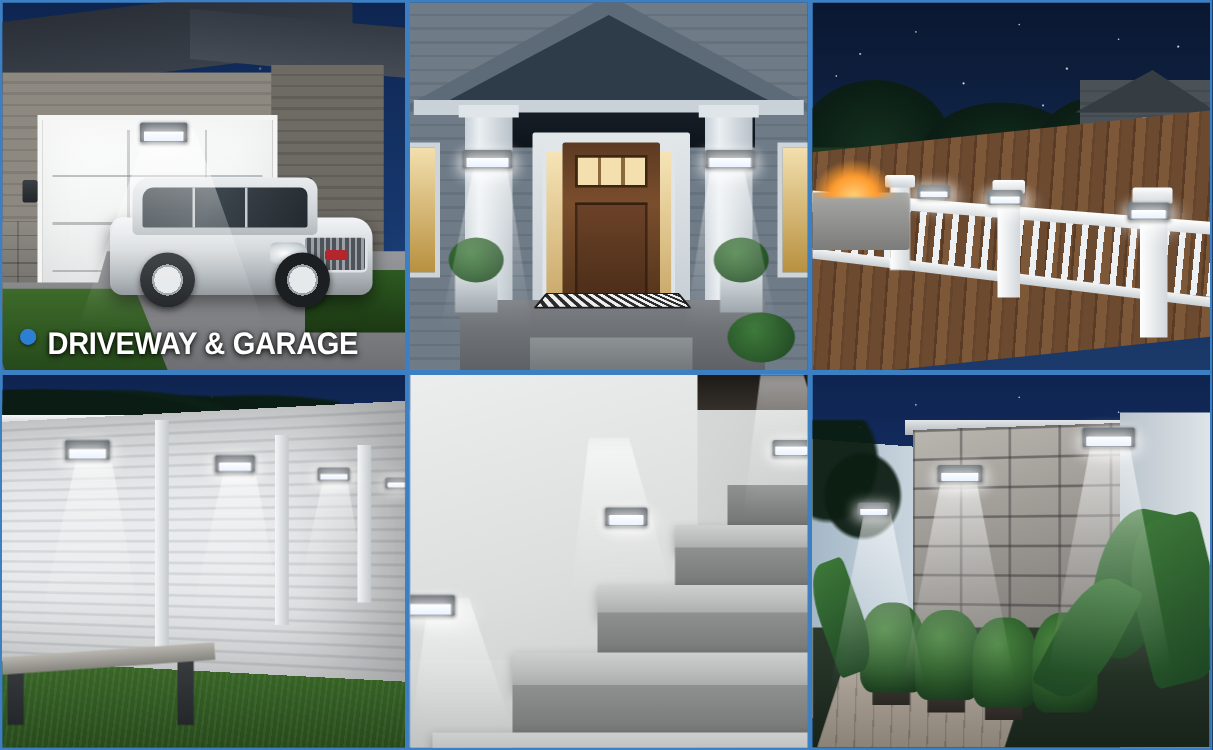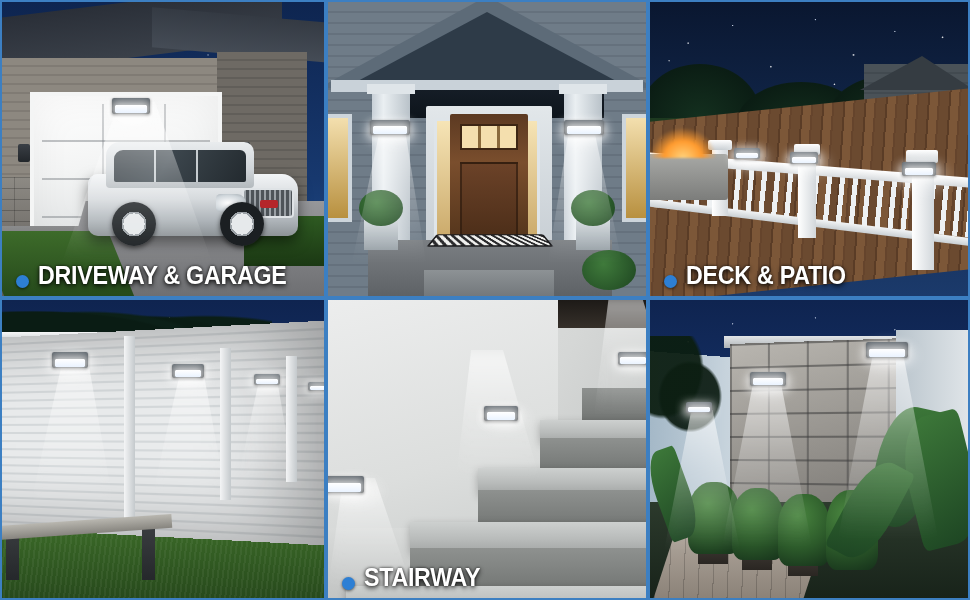--- a/index.html
+++ b/index.html
@@ -26,21 +26,21 @@
   .cell {
     position:relative;
     overflow:hidden;
     border:2px solid #3c7fc2;
   }
 
   
   .caption {
     position:absolute;
     left:14px; bottom:8px;
-    display:flex; align-items:flex-end; gap:9px;
+    display:flex; align-items:flex-start; gap:9px;
     z-index:40;
   }
   .cap-dot {
     width:13px; height:13px; border-radius:50%;
     background:#2d7fd4;
     box-shadow:0 1px 3px rgba(0,0,0,.6);
     flex:0 0 auto;
   }
   .cap-text {
     color:#ffffff;
@@ -624,24 +624,20 @@
       <div class="led" style="left:140px; top:150px; width:28px; height:12px;"></div>
       <div class="led" style="left:252px; top:160px; width:34px; height:14px;"></div>
       <div class="glow" style="left:70px; top:140px; width:56px; height:34px;"></div>
       <div class="glow" style="left:128px; top:144px; width:58px; height:36px;"></div>
       <div class="glow" style="left:238px; top:152px; width:68px; height:44px;"></div>
 
       <div class="p3-deck"></div>
       <div class="p3-fire"></div>
       <div class="p3-flame"></div>
 
-      <div class="caption">
-        <span class="cap-dot"></span>
-        <span class="cap-text">DECK &amp; PATIO</span>
-      </div>
     </div>
 
     <div class="cell">
       <div class="sky-night"></div>
       <div class="stars"></div>
       <div class="p4-treeline"></div>
 
       <div class="p4-grass"></div>
 
       <div class="p4-fence-top"></div>
@@ -696,24 +692,20 @@
       <div class="beam" style="left:266px; top:-6px; width:84px; height:120px; clip-path:polygon(18% 0,56% 0,100% 100%,0 100%);"></div>
 
       <div class="led" style="left:-4px; top:176px; width:40px; height:17px;"></div>
       <div class="led" style="left:156px; top:106px; width:34px; height:15px;"></div>
       <div class="led" style="left:290px; top:52px; width:30px; height:13px;"></div>
 
       <div class="glow" style="left:-10px; top:170px; width:72px; height:42px;"></div>
       <div class="glow" style="left:146px; top:100px; width:62px; height:36px;"></div>
       <div class="glow" style="left:280px; top:46px; width:56px; height:32px;"></div>
 
-      <div class="caption">
-        <span class="cap-dot"></span>
-        <span class="cap-text">STAIRWAY</span>
-      </div>
     </div>
 
     <div class="cell">
       <div class="sky-night"></div>
       <div class="stars"></div>
 
       <div class="p6-wall-white"></div>
       <div class="p6-coping"></div>
       <div class="p6-wall-stone"></div>
       <div class="p6-wall-right"></div>

